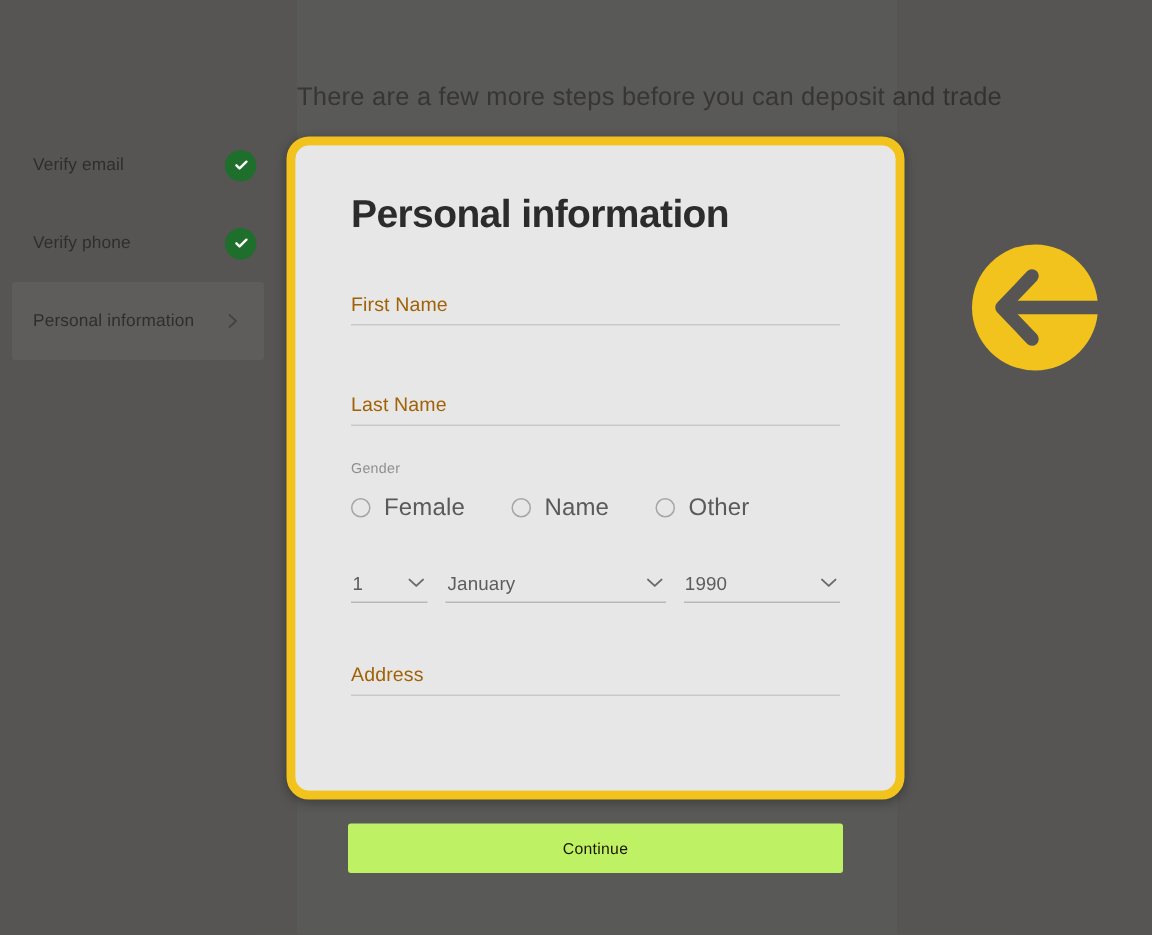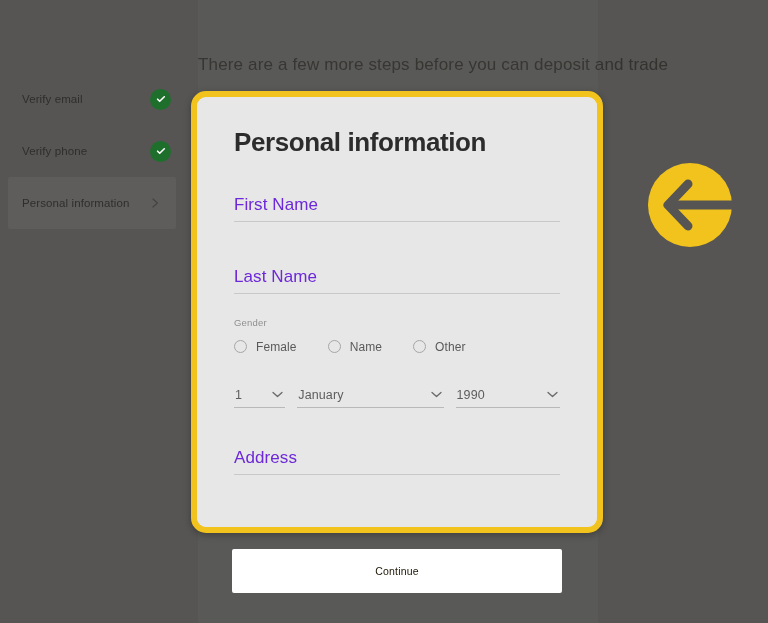--- a/index.html
+++ b/index.html
@@ -19,21 +19,21 @@
   
   #scene {
     position: absolute;
     inset: 0;
   }
 
   
   #sidebar {
     position: absolute;
     left: 0;
-    top: 73px;
+    top: 84px;
     width: 185px;
   }
   .step-row {
     position: relative;
     height: 52px;
     display: flex;
     align-items: center;
     padding: 0 14px 0 22px;
     box-sizing: border-box;
   }
@@ -124,22 +124,22 @@
   }
 
   
   .field {
     position: relative;
     border-bottom: 1px solid #c9c9c9;
     padding-bottom: 6px;
     margin-bottom: 45px;
   }
   .field-placeholder {
-    font-size: 17px;
-    color: #6d28d9;
+    font-size: 13px;
+    color: #a16207;
     letter-spacing: 0.1px;
   }
 
   
   .group-label {
     font-size: 9.5px;
     color: #8f8f8f;
     letter-spacing: 0.2px;
     margin-bottom: 12px;
   }
@@ -156,21 +156,21 @@
     width: 13px;
     height: 13px;
     border: 1.5px solid #a6a6a6;
     border-radius: 50%;
     background: transparent;
     box-sizing: border-box;
     margin-right: 9px;
     flex: none;
   }
   .radio-text {
-    font-size: 12px;
+    font-size: 16px;
     color: #5a5a5a;
     letter-spacing: 0.1px;
   }
 
   
   #dob-group { margin-bottom: 40px; }
   .select-row { display: flex; align-items: flex-end; }
   .select-ctl {
     position: relative;
     border-bottom: 1px solid #b9b9b9;
@@ -198,22 +198,22 @@
     margin-left: 6px;
   }
   .chevron-down svg { display: block; }
 
   
   #continue-btn {
     position: absolute;
     left: 232px;
     top: 549px;
     width: 330px;
-    height: 44px;
-    background: #ffffff;
+    height: 33px;
+    background: #bef264;
     border: none;
     border-radius: 2px;
     color: #1d1603;
     font-family: "Liberation Sans", sans-serif;
     font-size: 10.5px;
     letter-spacing: 0.2px;
     cursor: pointer;
     padding: 0;
   }
 

